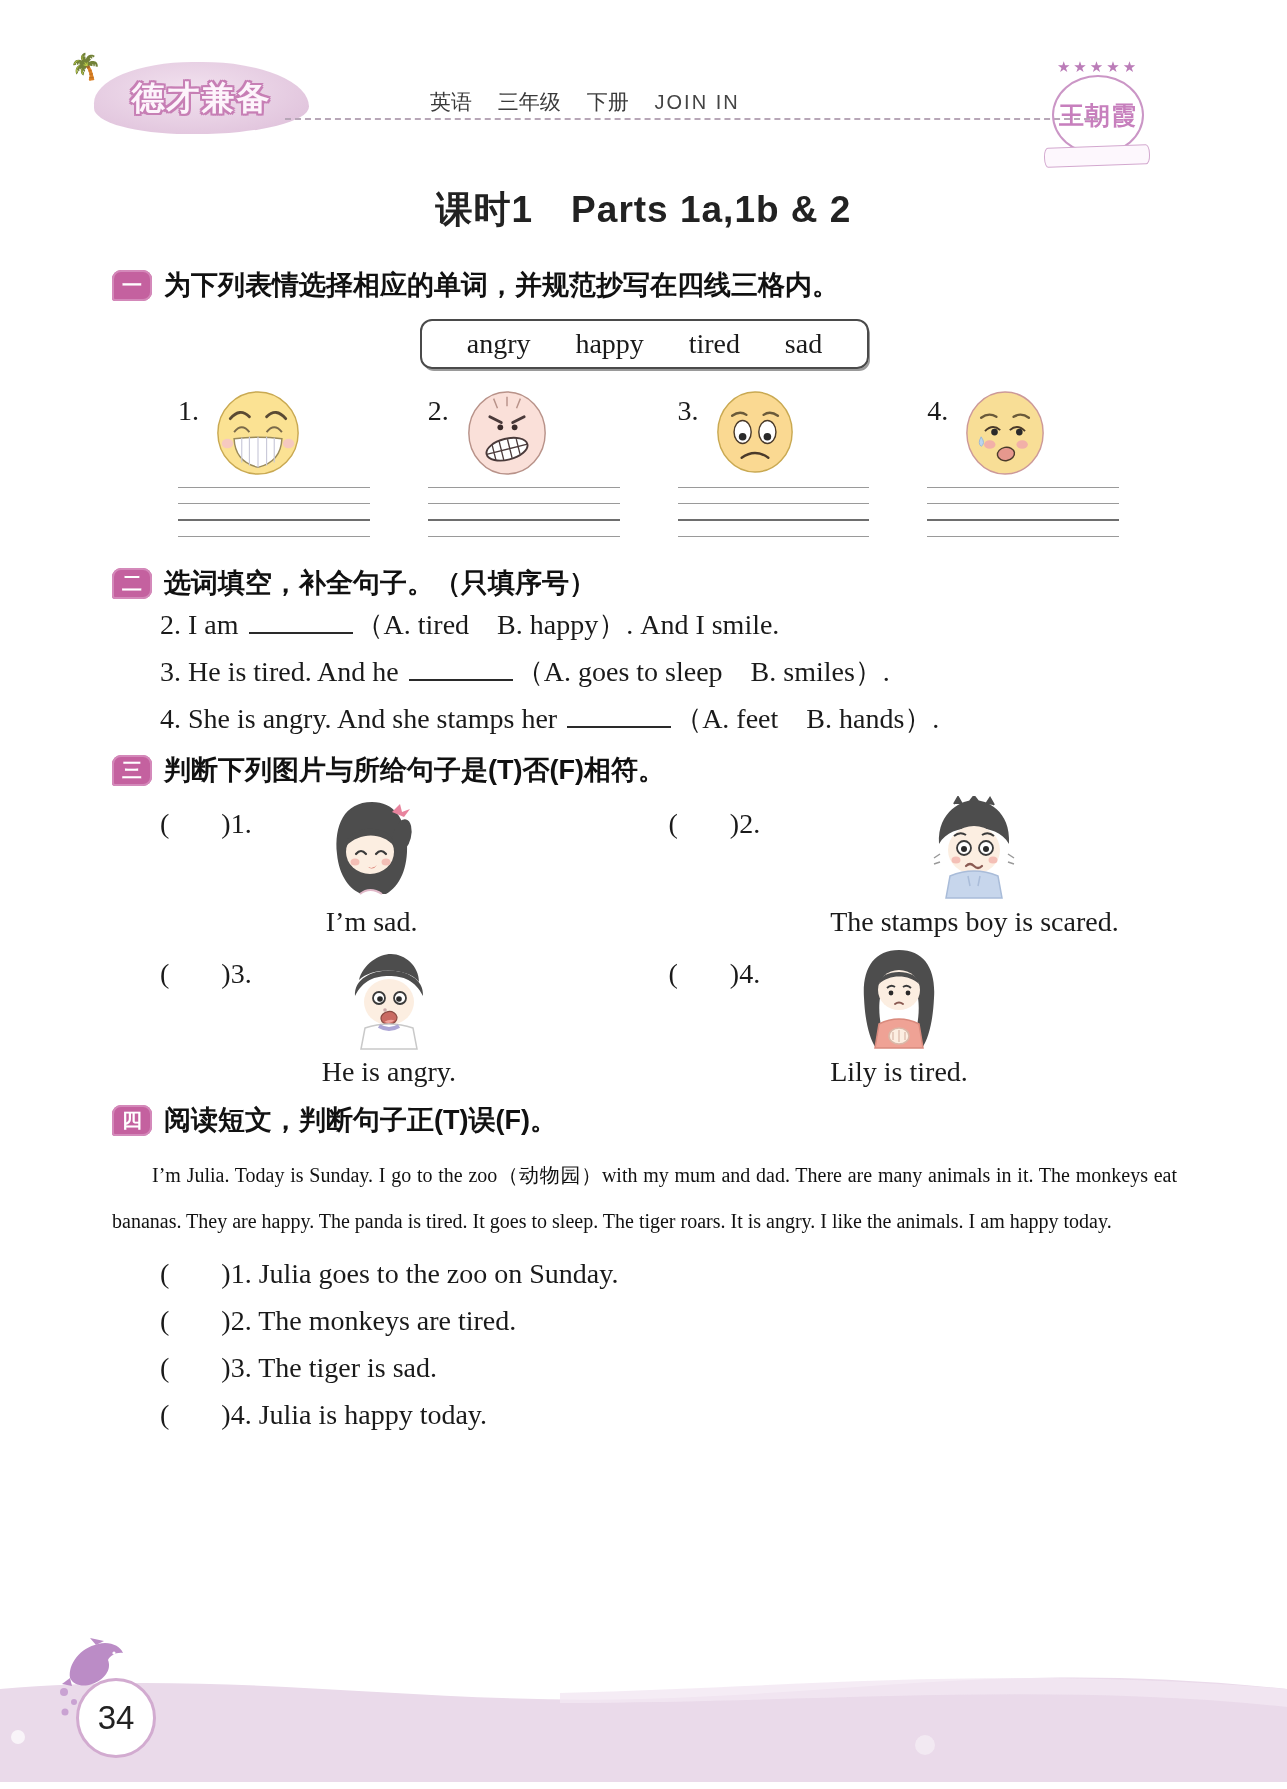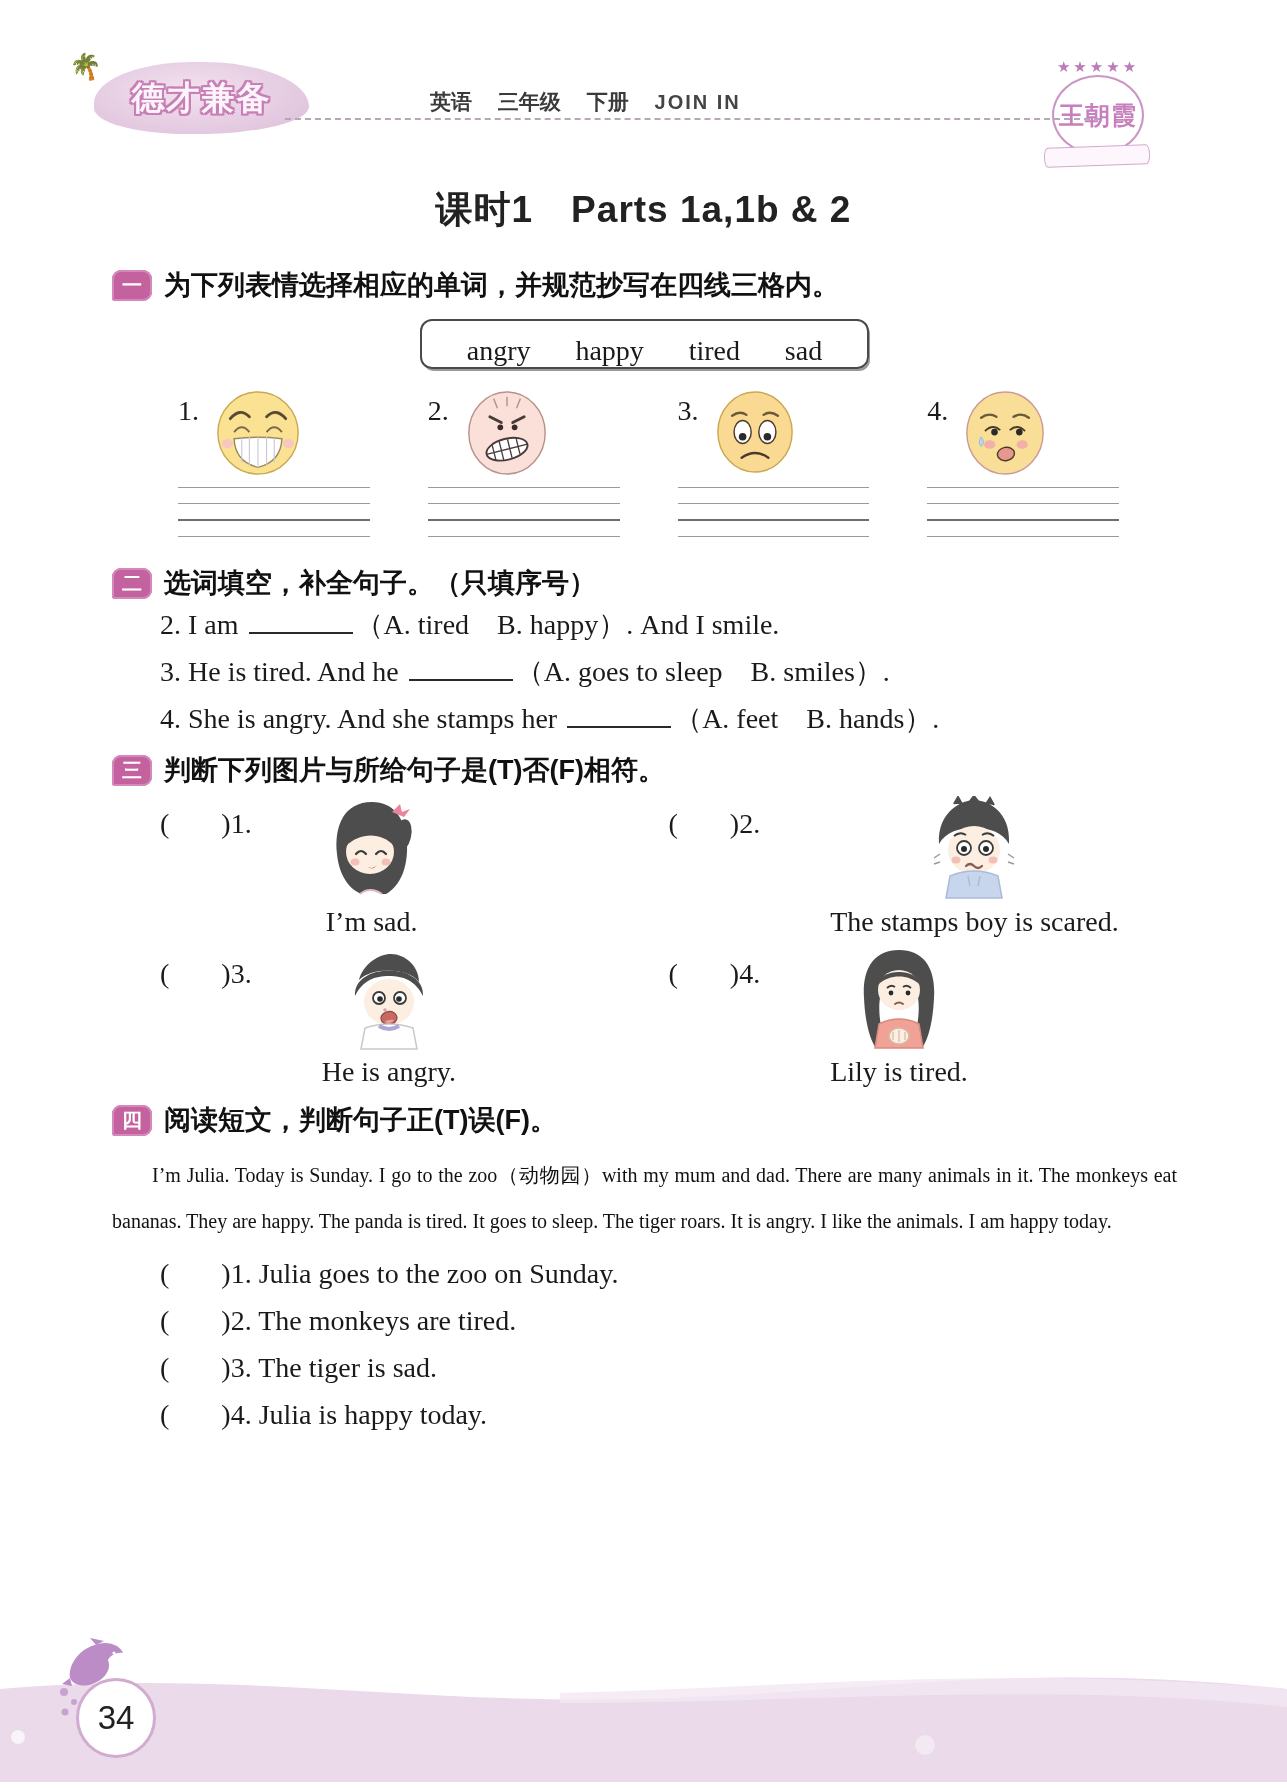--- a/index.html
+++ b/index.html
@@ -10,21 +10,21 @@
   .header{position:absolute;top:0;left:0;width:100%;height:160px;}
   .logo-cloud{position:absolute;left:94px;top:62px;width:215px;height:72px;
               background:radial-gradient(ellipse at 45% 40%, #f2e2ef 0%, #e3c8df 70%, #dcbcd8 100%);
               border-radius:48% 52% 55% 45%/60% 65% 40% 38%;
               display:flex;align-items:center;justify-content:center;}
   .logo-text{font-size:33px;font-weight:800;color:#fdf4fb;letter-spacing:2px;
              text-shadow:-2px 0 #c77fb5,2px 0 #c77fb5,0 -2px #c77fb5,0 2px #c77fb5,
                          -2px -2px #c77fb5,2px 2px #c77fb5,-2px 2px #c77fb5,2px -2px #c77fb5;}
   .palm{position:absolute;left:70px;top:52px;font-size:26px;color:#c79fc4;transform:rotate(-8deg);}
   .head-center{position:absolute;left:430px;top:88px;font-size:21px;color:#3a3a3a;white-space:nowrap;}
-  .head-center span{margin-right:20px;font-weight:bold;}
+  .head-center span{margin-right:20px;}
   .head-center .series{letter-spacing:2px;font-size:20px;color:#444;margin-right:15px;}
   .dash-line{position:absolute;left:285px;top:118px;width:815px;border-top:2px dashed #b7a6b7;}
   .stamp{position:absolute;left:1038px;top:58px;width:120px;height:110px;}
   .stamp-stars{position:absolute;top:0;left:8px;width:104px;text-align:center;color:#bb7cb8;
                font-size:15px;letter-spacing:3px;}
   .stamp-circle{position:absolute;top:17px;left:14px;width:88px;height:76px;border:2px solid #cb96c6;
                 border-radius:50%;display:flex;align-items:center;justify-content:center;}
   .stamp-name{font-size:25px;color:#c77fbd;font-weight:700;letter-spacing:1px;}
   .stamp-ribbon{position:absolute;top:88px;left:6px;width:104px;height:18px;border:1.5px solid #d3a8cf;
                 border-radius:4px/9px;background:#fdf7fd;transform:rotate(-2deg);}
@@ -37,21 +37,21 @@
   .content{padding:0 110px 0 112px;}
   .sec-head{display:flex;align-items:center;gap:12px;font-weight:700;font-size:27px;color:#111;}
   .badge{flex:0 0 auto;width:40px;height:31px;background:#c4619f;color:#fff;border-radius:9px 9px 9px 3px;
          display:flex;align-items:center;justify-content:center;font-size:20px;font-weight:700;
          box-shadow:inset 0 0 0 2px #d489ba;}
   .serif{font-family:"Liberation Serif",serif;}
 
   
   .sec1-head{margin-top:32px;}
   .word-box{width:445px;height:46px;margin:16px auto 0 auto;border:2px solid #4a4a4a;border-radius:12px;
-            box-shadow:2px 3px 0 -1px #9a9a9a;display:flex;align-items:flex-end;justify-content:space-evenly;
+            box-shadow:2px 3px 0 -1px #9a9a9a;display:flex;align-items:center;justify-content:space-evenly;
             font-size:28px;}
   .faces-row{display:flex;margin:20px 0 0 66px;}
   .face-item{width:252px;display:flex;align-items:flex-start;gap:16px;}
   .face-num{font-size:28px;padding-top:6px;}
   .wg-row{display:flex;margin:10px 0 0 66px;}
   .wg{width:194px;height:52px;position:relative;margin-right:58px;}
   .wg i{position:absolute;left:0;width:100%;border-top:1.5px solid #9a9a9a;}
   .wg i.l1{top:0;} .wg i.l2{top:16px;} .wg i.l3{top:32px;border-top:2.5px solid #6e6e6e;} .wg i.l4{top:49px;}
 
   

